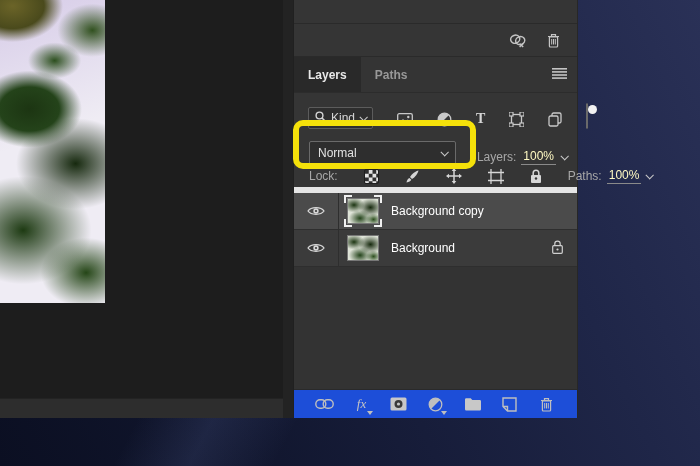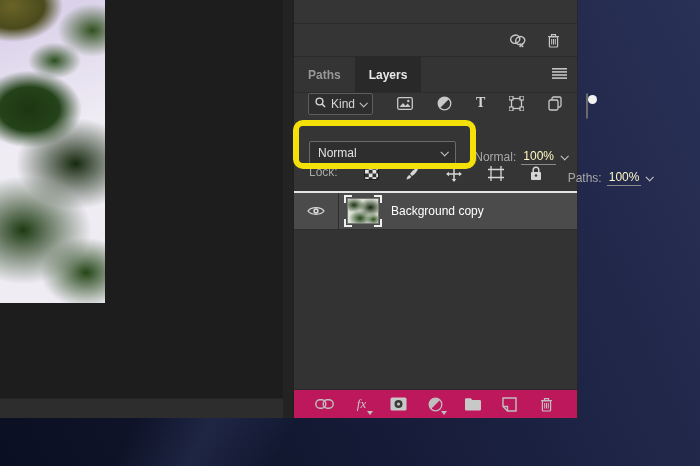--- a/index.html
+++ b/index.html
@@ -40,41 +40,41 @@
   }
   .p-top-a { height:24px; border-bottom:1px solid #2a2a2a; flex:none; }
   .p-top-b { height:33px; border-bottom:1px solid #2a2a2a; flex:none; display:flex; align-items:center; justify-content:flex-end; gap:15px; padding-right:14px; }
 
   .tabbar { height:36px; flex:none; background:#343434; display:flex; align-items:stretch; border-bottom:1px solid #2c2c2c; }
   .tab { display:flex; align-items:center; padding:0 14px; cursor:default; }
   .tab.active { background:#292929; color:#e8e8e8; font-weight:bold; }
   .tab.inactive { color:#989898; font-weight:bold; }
   .panel-menu { margin-left:auto; margin-right:10px; align-self:center; }
 
-  .filter-row { height:36px; flex:none; display:flex; align-items:flex-start; padding:0 8px 0 14px; gap:24px; }
+  .filter-row { height:36px; flex:none; display:flex; align-items:flex-end; padding:0 8px 0 14px; gap:24px; }
   .kind-select {
     width:121px; height:22px; background:#2e2e2e; border:1px solid #5c5c5c; border-radius:2px;
     display:flex; align-items:center; padding:0 6px; gap:5px; color:#d6d6d6;
   }
   .kind-select .chev { margin-left:auto; }
   .ficon { width:20px; height:20px; display:flex; align-items:center; justify-content:center; color:#c9c9c9; }
   .filter-toggle { margin-left:auto; width:13px; height:26px; border-radius:7px; background:#262626; border:1px solid #6a6a6a; position:relative; }
   .filter-toggle .knob { position:absolute; top:1px; left:1px; width:9px; height:9px; border-radius:50%; background:#f2f2f2; }
 
   .blend-row { height:36px; flex:none; display:flex; align-items:flex-end; padding:0 10px 0 15px; position:relative; }
   .blend-select {
     width:147px; height:24px; background:#2e2e2e; border:1px solid #6a6a6a; border-radius:2px;
     display:flex; align-items:center; padding:0 8px; color:#e2e2e2;
   }
   .blend-select .chev { margin-left:auto; }
   .num-group { display:flex; align-items:center; gap:5px; margin-left:auto; }
   .num-label { color:#a8a8a8; }
   .num-value { color:#fef9c3; border-bottom:1px solid #8a8a8a; padding:0 2px 1px 2px; }
 
-  .lock-row { height:28px; flex:none; display:flex; padding:0 10px 0 15px; gap:26px; border-bottom:2px solid #e5e5e5; }
+  .lock-row { height:28px; flex:none; display:flex; align-items:center; padding:0 10px 0 15px; gap:26px; border-bottom:6px solid #e5e5e5; }
   .lock-label { color:#a8a8a8; }
   .licon { width:17px; height:17px; display:flex; align-items:center; justify-content:center; color:#d6d6d6; }
 
   .layer-row { height:37px; flex:none; display:flex; align-items:center; border-bottom:1px solid #2e2e2e; background:#3b3b3b; }
   .layer-row.selected { background:#4b4b4b; }
   .eye-cell { width:45px; align-self:stretch; display:flex; align-items:center; justify-content:center; border-right:1px solid #2e2e2e; flex:none; }
   .thumb-wrap { position:relative; width:34px; height:28px; margin:0 11px 0 7px; flex:none; }
   .thumb {
     position:absolute; inset:1px; border:1px solid #777;
     background-color:#dfe4d8;
@@ -87,21 +87,21 @@
   .sel-corner { position:absolute; width:8px; height:8px; border:2px solid #f0f0f0; }
   .sel-corner.tl { left:-2px; top:-2px; border-right:none; border-bottom:none; }
   .sel-corner.tr { right:-2px; top:-2px; border-left:none; border-bottom:none; }
   .sel-corner.bl { left:-2px; bottom:-2px; border-right:none; border-top:none; }
   .sel-corner.br { right:-2px; bottom:-2px; border-left:none; border-top:none; }
   .layer-name { color:#ffffff; }
   .layer-lock { margin-left:auto; margin-right:14px; }
 
   .panel-empty { flex:1; background:#333333; }
 
-  .footer { height:29px; flex:none; background:#be185d; border-top:1px solid #2a2a2a; display:flex; align-items:center; justify-content:center; gap:17px; }
+  .footer { height:29px; flex:none; background:#1d4ed8; border-top:1px solid #2a2a2a; display:flex; align-items:center; justify-content:center; gap:17px; }
   .fbtn { position:relative; width:20px; height:18px; display:flex; align-items:center; justify-content:center; color:#bfbfbf; }
   .fx-label { font-style:italic; font-size:13px; color:#c4c4c4; font-family:"Liberation Serif", serif; }
   .sub-tri { position:absolute; right:-1px; bottom:-2px; width:0; height:0; border-left:3px solid transparent; border-right:3px solid transparent; border-top:4px solid #bfbfbf; }
 
   
   .highlight-box {
     position:absolute; left:-1px; top:-9px; width:183px; height:49px;
     border:6px solid #f5e10a; border-radius:10px; pointer-events:none; z-index:20;
   }
 
@@ -139,25 +139,25 @@
     <span class="fbtn">
       <svg width="13" height="15" viewBox="0 0 13 15">
         <path d="M1 3.5 h11 M4.5 3 v-1.3 h4 V3" fill="none" stroke="#c4c4c4" stroke-width="1.2"></path>
         <path d="M2.4 3.8 h8.2 v9.2 a1 1 0 0 1 -1 1 h-6.2 a1 1 0 0 1 -1 -1 z" fill="none" stroke="#c4c4c4" stroke-width="1.2"></path>
         <path d="M4.7 6 v5.5 M6.5 6 v5.5 M8.3 6 v5.5" stroke="#c4c4c4" stroke-width="1"></path>
       </svg>
     </span>
   </div>
 
   <div class="tabbar">
+    <div class="tab active">
+      <span>Layers</span>
+    </div>
     <div class="tab inactive">
       <span>Paths</span>
-    </div>
-    <div class="tab active">
-      <span>Layers</span>
     </div>
     <span class="panel-menu">
       <svg width="15" height="11" viewBox="0 0 15 11">
         <rect x="0" y="0" width="15" height="1.6" fill="#c4c4c4"></rect>
         <rect x="0" y="3.1" width="15" height="1.6" fill="#c4c4c4"></rect>
         <rect x="0" y="6.2" width="15" height="1.6" fill="#c4c4c4"></rect>
         <rect x="0" y="9.3" width="15" height="1.6" fill="#c4c4c4"></rect>
       </svg>
     </span>
   </div>
@@ -208,21 +208,21 @@
       </span>
   </div>
 
   <div class="blend-row">
     <div class="highlight-box"></div>
     <div class="blend-select">
       <span>Normal</span>
       <span class="chev"></span>
     </div>
     <div class="num-group">
-      <span class="num-label">Normal:</span>
+      <span class="num-label">Layers:</span>
       <span class="num-value">100%</span>
       <span class="chev"></span>
     </div>
   </div>
 
   <div class="lock-row">
     <span class="lock-label">Lock:</span>
     <span class="checker"></span>
     <span class="licon">
       <svg width="15" height="15" viewBox="0 0 15 15">
@@ -266,20 +266,40 @@
     <div class="thumb-wrap">
       <div class="thumb"></div>
       <span class="sel-corner tl"></span>
       <span class="sel-corner tr"></span>
       <span class="sel-corner bl"></span>
       <span class="sel-corner br"></span>
     </div>
     <span class="layer-name">Background copy</span>
   </div>
 
+  <div class="layer-row">
+    <div class="eye-cell">
+      <svg width="18" height="12" viewBox="0 0 18 12">
+        <path d="M1 6 C4 1.6 14 1.6 17 6 C14 10.4 4 10.4 1 6 Z" fill="none" stroke="#d8d8d8" stroke-width="1.3"></path>
+        <circle cx="9" cy="6" r="2.7" fill="#d8d8d8"></circle>
+        <circle cx="9" cy="6" r="1.1" fill="#3a3a3a"></circle>
+      </svg>
+    </div>
+    <div class="thumb-wrap">
+      <div class="thumb"></div>
+    </div>
+    <span class="layer-name">Background</span>
+    <span class="layer-lock">
+      <svg width="11" height="14" viewBox="0 0 11 14">
+        <rect x="0.7" y="5.7" width="9.6" height="7.6" rx="1" fill="none" stroke="#d0d0d0" stroke-width="1.2"></rect>
+        <path d="M2.8 5.5 v-1.7 a2.7 2.7 0 0 1 5.4 0 v1.7" fill="none" stroke="#d0d0d0" stroke-width="1.2"></path>
+        <circle cx="5.5" cy="9.5" r="1.1" fill="#d0d0d0"></circle>
+      </svg>
+    </span>
+  </div>
 
   <div class="panel-empty"></div>
 
   <div class="footer">
     <span class="fbtn">
       <svg width="19" height="10" viewBox="0 0 19 10">
         <rect x="0.8" y="0.8" width="10" height="8.4" rx="4.2" fill="none" stroke="#bfbfbf" stroke-width="1.4"></rect>
         <rect x="8.2" y="0.8" width="10" height="8.4" rx="4.2" fill="none" stroke="#bfbfbf" stroke-width="1.4"></rect>
       </svg>
     </span>

